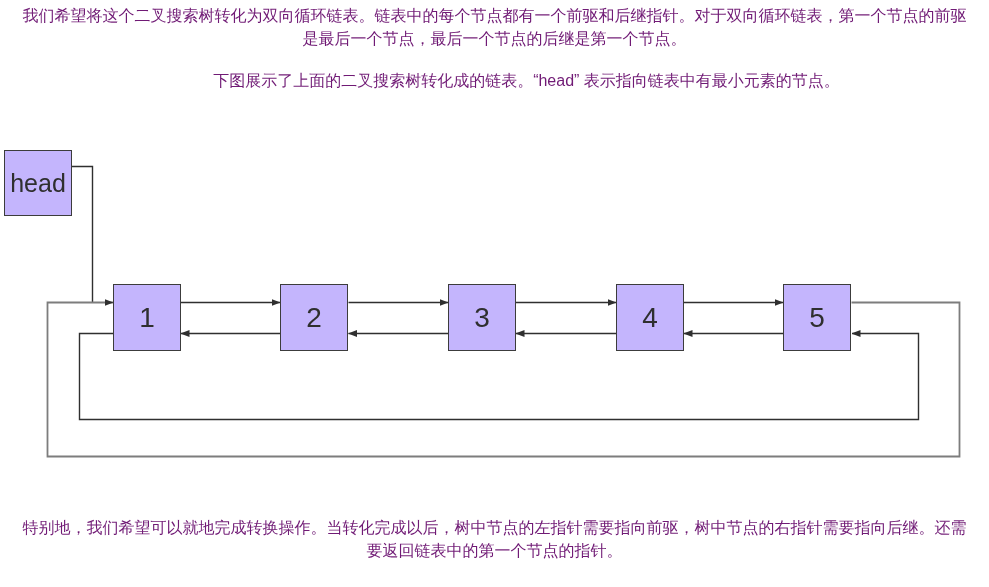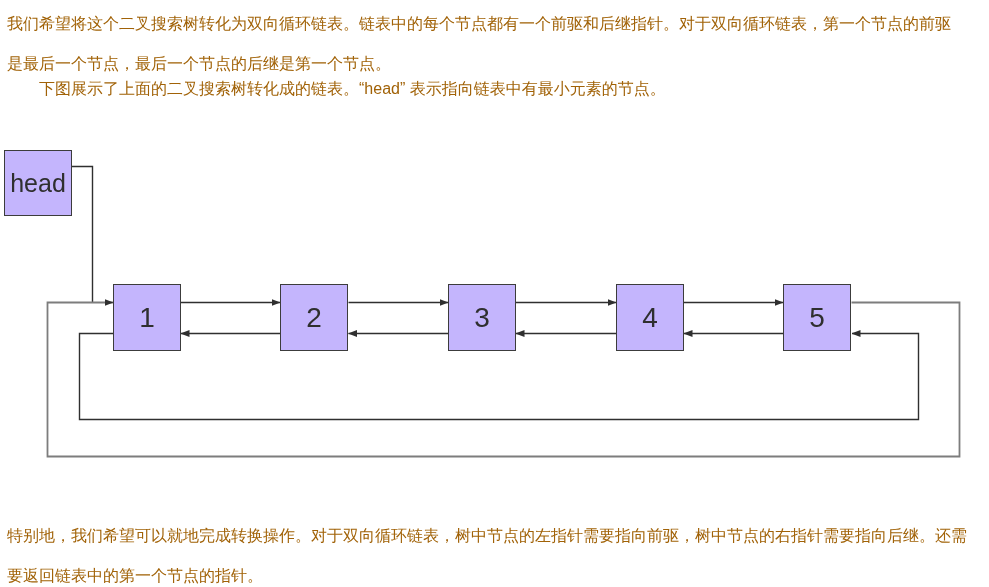--- a/index.html
+++ b/index.html
@@ -13,24 +13,25 @@
     position: relative;
     overflow: hidden;
     font-family: "Liberation Sans", "DejaVu Sans", sans-serif;
   }
   .para {
     position: absolute;
     left: 7px;
     width: 975px;
     margin: 0;
     font-size: 16px;
-    line-height: 40px;
-    color: #a16207;
+    line-height: 23px;
+    color: #701a75;
     white-space: pre-line;
     letter-spacing: 0;
+    text-align: center;
   }
   #para-1 { top: 4px; }
   #para-2 { top: 69px; margin-left: 32px; }
   #para-3 { top: 516px; }
 
   .diagram {
     position: absolute;
     inset: 0;
   }
   .diagram svg {
@@ -116,14 +117,14 @@
   </div>
   <div id="node-4" class="box node">
     <span>4</span>
   </div>
   <div id="node-5" class="box node">
     <span>5</span>
   </div>
 
 </div>
 
-<p id="para-3" class="para">特别地，我们希望可以就地完成转换操作。对于双向循环链表，树中节点的左指针需要指向前驱，树中节点的右指针需要指向后继。还需
+<p id="para-3" class="para">特别地，我们希望可以就地完成转换操作。当转化完成以后，树中节点的左指针需要指向前驱，树中节点的右指针需要指向后继。还需
 要返回链表中的第一个节点的指针。</p>
 
 </body></html>

